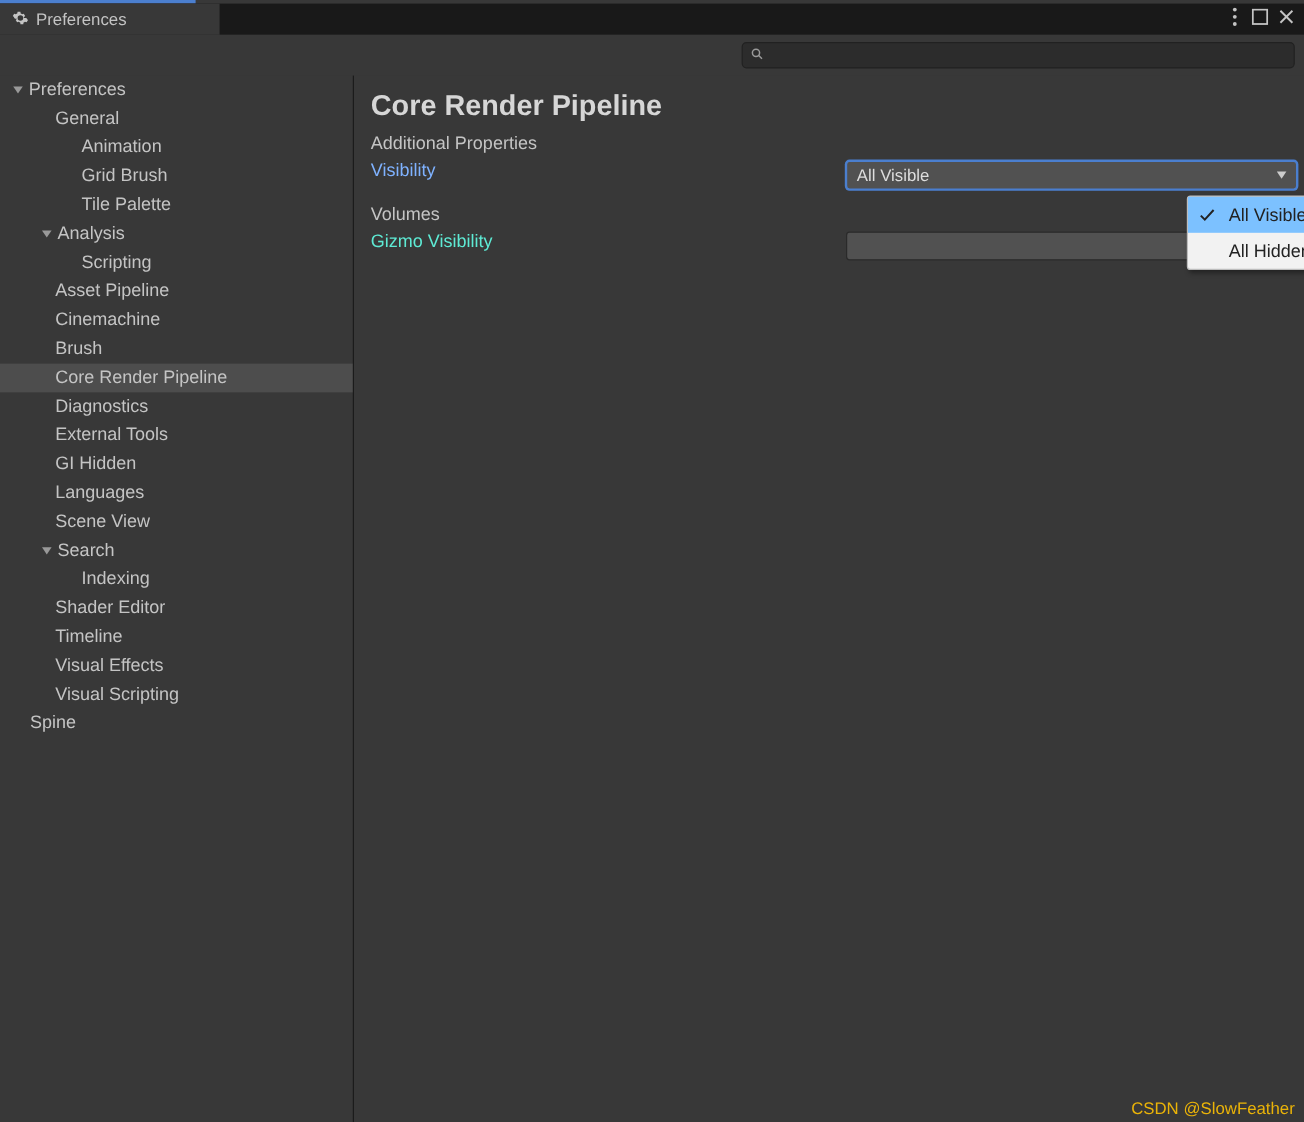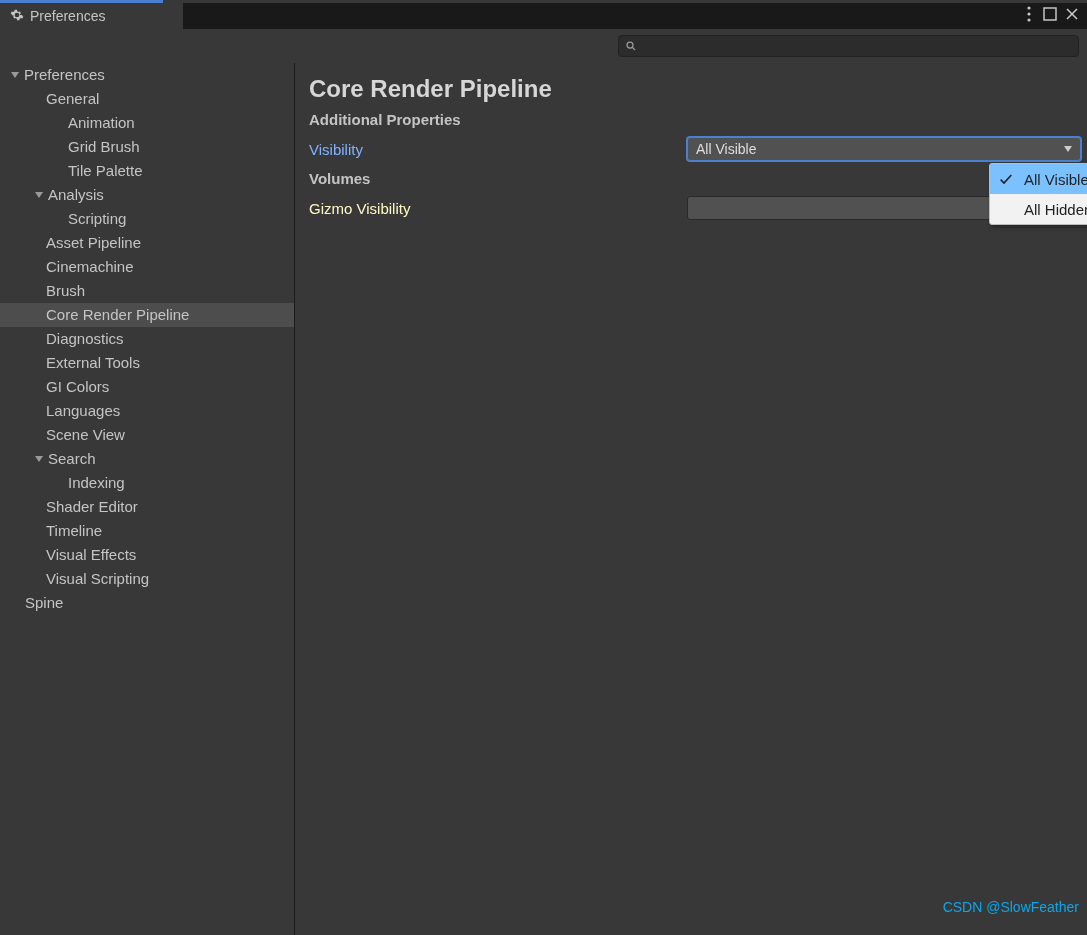--- a/index.html
+++ b/index.html
@@ -19,38 +19,38 @@
   .sidebar{width:294px;background:#383838;color:#c4c4c4;overflow:hidden;
     border-right:1px solid #1b1b1b;}
   .tree-row{height:24px;display:flex;align-items:center;line-height:24px;white-space:nowrap;}
   .tree-row.sel{background:#4d4d4d;}
   .tree-row .indent{display:inline-block;height:100%;}
   .fold{width:14px;display:inline-flex;align-items:center;justify-content:center;margin-right:2px;}
   .tri{width:0;height:0;border-top:6px solid #999;border-left:4px solid transparent;
     border-right:4px solid transparent;}
   .panel{flex:1;background:#383838;position:relative;padding:12px 6px 0 14px;}
   .title{font-size:24px;font-weight:700;color:#d6d6d6;margin-bottom:8px;}
-  .section{font-weight:700;color:#c4c4c4;margin:6px 0 6px 0;font-size:15px;}
-  .field{display:flex;align-items:center;height:30px;}
-  .field .lab{width:378px;color:#fef9c3;}
+  .section{font-weight:400;color:#c4c4c4;margin:6px 0 6px 0;font-size:15px;}
+  .field{display:flex;align-items:flex-start;height:30px;gap:18px;}
+  .field .lab{width:378px;color:#5eead4;}
   .field .lab.hl{color:#7fb2ff;}
   .drop{flex:1;height:22px;background:#515151;border:1px solid #2a2a2a;border-radius:3px;
     display:flex;align-items:center;padding:0 8px;color:#ddd;justify-content:space-between;
     font-size:14px;}
   .drop.focus{border-color:#4b7fcf;box-shadow:0 0 0 1px #4b7fcf;}
   .dtri{width:0;height:0;border-top:6px solid #ccc;border-left:4px solid transparent;
     border-right:4px solid transparent;}
   .menu{position:absolute;left:694px;top:100px;width:200px;background:#f2f2f2;
     border:1px solid #bdbdbd;border-radius:3px;box-shadow:2px 2px 4px rgba(0,0,0,.4);
     z-index:10;}
   .menu .mi{height:30px;display:flex;align-items:center;padding:0 10px 0 6px;gap:8px;
     color:#222;font-size:15px;}
   .menu .mi.sel{background:#7cc1ff;}
   .check{width:20px;display:flex;justify-content:center;}
-  .watermark{position:absolute;right:8px;bottom:20px;color:#0ea5e9;font-size:14px;}
+  .watermark{position:absolute;right:8px;bottom:4px;color:#eab308;font-size:14px;}
 </style>
 </head>
 <body>
 
 <div class="topbar"></div>
 
 <div class="tabbar">
   <div class="tab">
     <span>
       <svg width="14" height="14" viewBox="0 0 24 24" fill="#c4c4c4">
@@ -147,21 +147,21 @@
       <div class="tree-row">
         <span class="indent" style="width: 46px;"></span>
         <span>Diagnostics</span>
       </div>
       <div class="tree-row">
         <span class="indent" style="width: 46px;"></span>
         <span>External Tools</span>
       </div>
       <div class="tree-row">
         <span class="indent" style="width: 46px;"></span>
-        <span>GI Colors</span>
+        <span>GI Hidden</span>
       </div>
       <div class="tree-row">
         <span class="indent" style="width: 46px;"></span>
         <span>Languages</span>
       </div>
       <div class="tree-row">
         <span class="indent" style="width: 46px;"></span>
         <span>Scene View</span>
       </div>
       <div class="tree-row">

